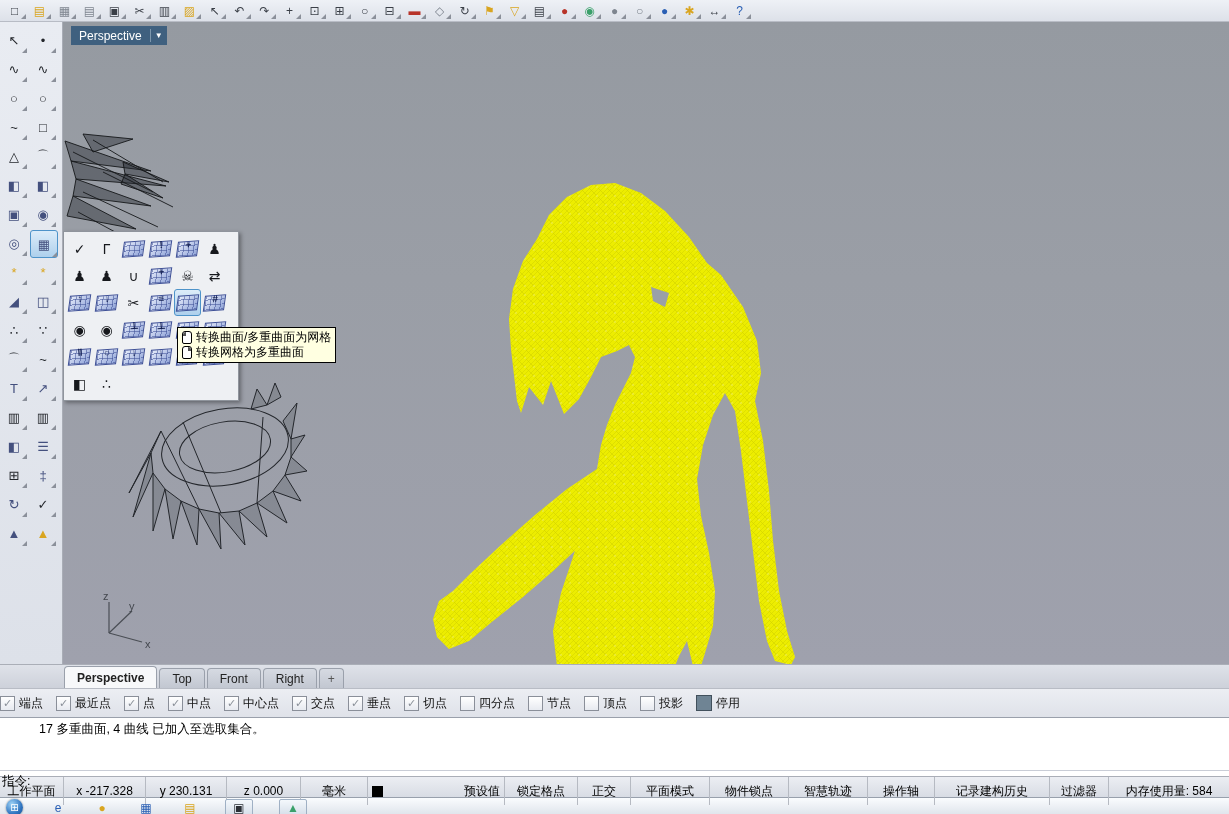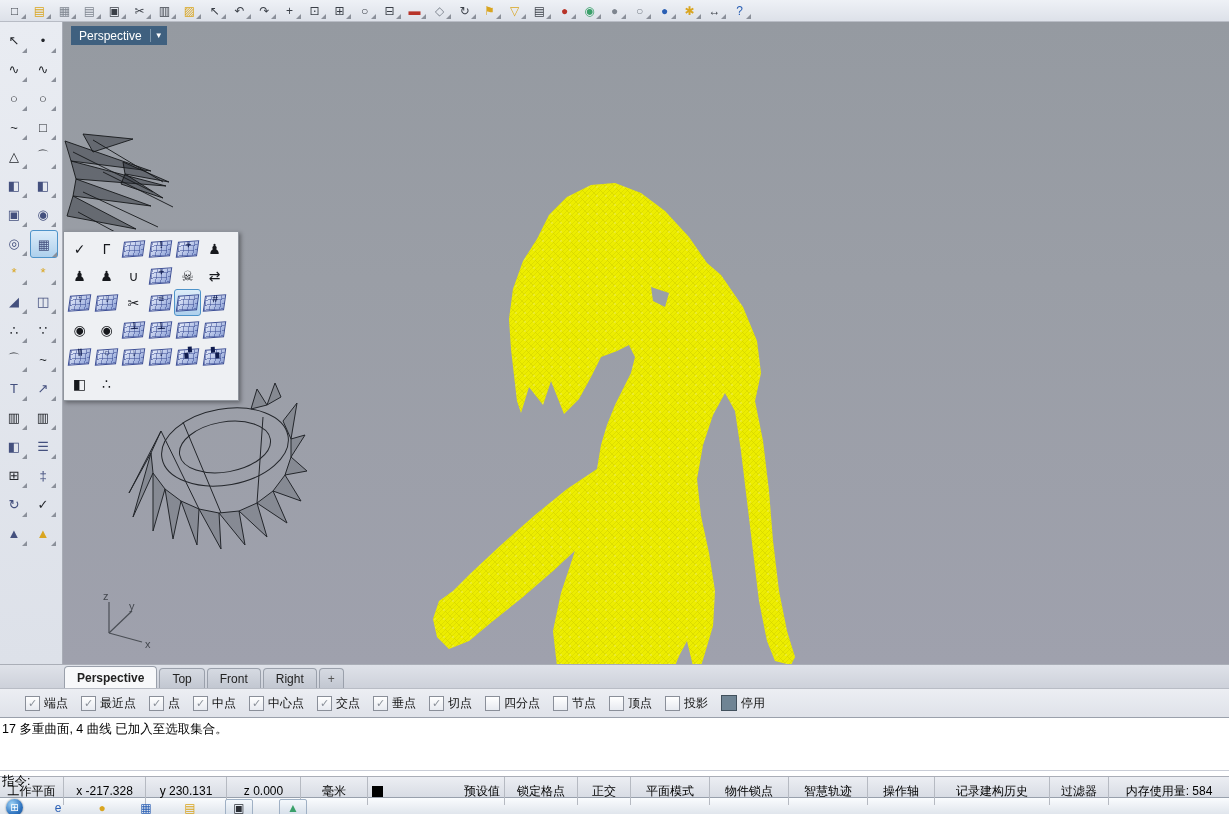--- a/index.html
+++ b/index.html
@@ -46,29 +46,29 @@
   .mouse.l::before{left:0;border-radius:3px 0 0 0;}
   .mouse.r::before{right:0;border-radius:0 3px 0 0;}
 
   
   #tabsbar{height:23px;background:linear-gradient(#dfe2e9,#cdd1da);border-top:1px solid #aaaeb7;display:flex;align-items:flex-end;padding-left:64px;}
   .vtab{height:19px;padding:0 12px;margin-right:2px;display:flex;align-items:center;font-size:12px;color:#222;background:linear-gradient(#d6dae2,#c2c7d1);border:1px solid #9aa0ab;border-bottom:none;border-radius:4px 4px 0 0;cursor:pointer;}
   .vtab.act{background:#f7f8fa;height:21px;font-weight:bold;}
   .vtab.plus{padding:0 8px;color:#555;}
 
   
-  #osnapbar{height:28px;background:linear-gradient(#eceef3,#dfe2e9);border-top:1px solid #b8bcc5;display:flex;align-items:center;gap:13px;padding-left:25px;font-size:12px;color:#111;}
+  #osnapbar{height:28px;background:linear-gradient(#eceef3,#dfe2e9);border-top:1px solid #b8bcc5;display:flex;align-items:center;gap:13px;padding-left:0;font-size:12px;color:#111;}
   .os{display:flex;align-items:center;gap:4px;cursor:pointer;}
   .cbx{width:13px;height:13px;border:1px solid #8a8f99;background:linear-gradient(#fff,#e7eaf0);display:flex;align-items:center;justify-content:center;}
   .cbx.on::after{content:"✓";font-size:11px;color:#8a9099;line-height:1;}
   .disbox{width:14px;height:14px;background:#6f8494;border:1px solid #41505c;}
 
   
   #cmdarea{height:58px;background:#fff;border-top:1px solid #9aa0ab;font-size:12.5px;color:#000;}
-  #cmd-history{height:37px;padding:3px 2px 0 2px;line-height:17px;}
+  #cmd-history{height:37px;padding:3px 2px 0 2px;line-height:17px;margin-left:37px;}
   #cmd-prompt{height:18px;border-top:1px solid #c9cdd6;padding:2px 2px 0 2px;cursor:text;margin-top:12px;}
 
   
   #statusbar{height:20px;background:linear-gradient(#eceef3,#d8dce4);border-top:1px solid #aaaeb7;display:flex;font-size:12px;color:#000;align-items:stretch;}
   .seg{display:flex;align-items:center;justify-content:center;border-right:1px solid #b6bac2;padding:14px 4px;white-space:nowrap;overflow:hidden;cursor:pointer;}
   .seg.rd{cursor:default;}
   .seg.bold{font-weight:normal;}
   .sw{width:11px;height:11px;background:#000;margin-right:4px;flex:0 0 auto;}
 
   
@@ -332,20 +332,30 @@
           </span>
         <span class="pmwrap">
             <span class="pm">
               <span>▚</span>
             </span>
           </span>
         <span class="pp">◧</span>
         <span class="pp">∴</span>
       </div>
 
+      <div id="tooltip">
+        <div class="tip-row">
+          <span class="mouse l"></span>
+          <span>转换曲面/多重曲面为网格</span>
+        </div>
+        <div class="tip-row">
+          <span class="mouse r"></span>
+          <span>转换网格为多重曲面</span>
+        </div>
+      </div>
     </div>
   </div>
 
   <div id="tabsbar">
     <span class="vtab act">Perspective</span>
     <span class="vtab">Top</span>
     <span class="vtab">Front</span>
     <span class="vtab">Right</span>
     <span class="vtab plus">+</span>
   </div>

